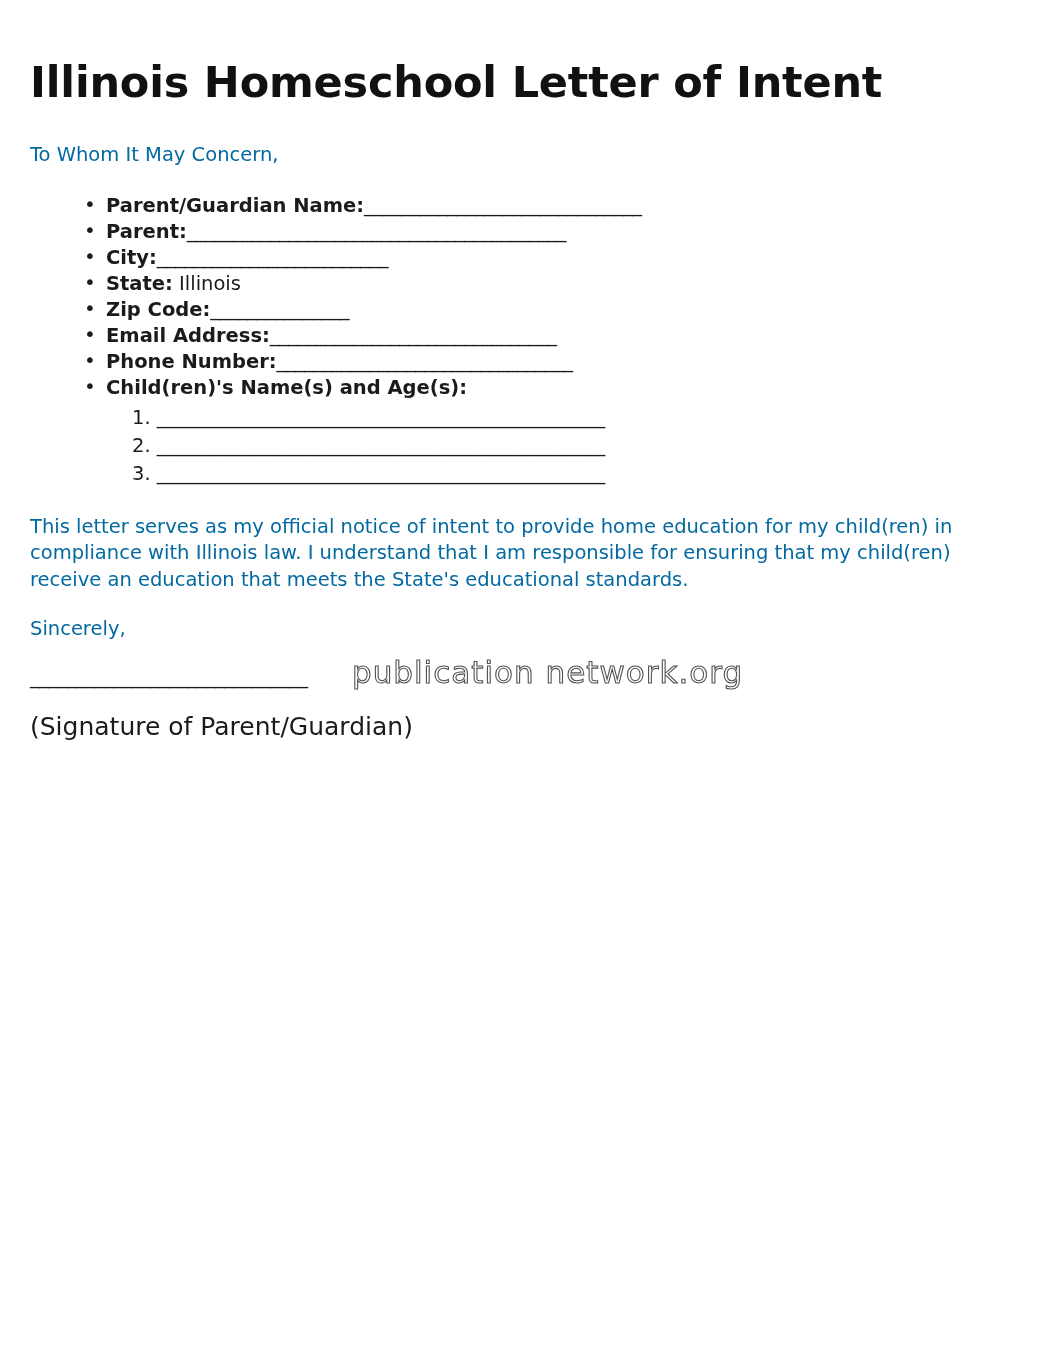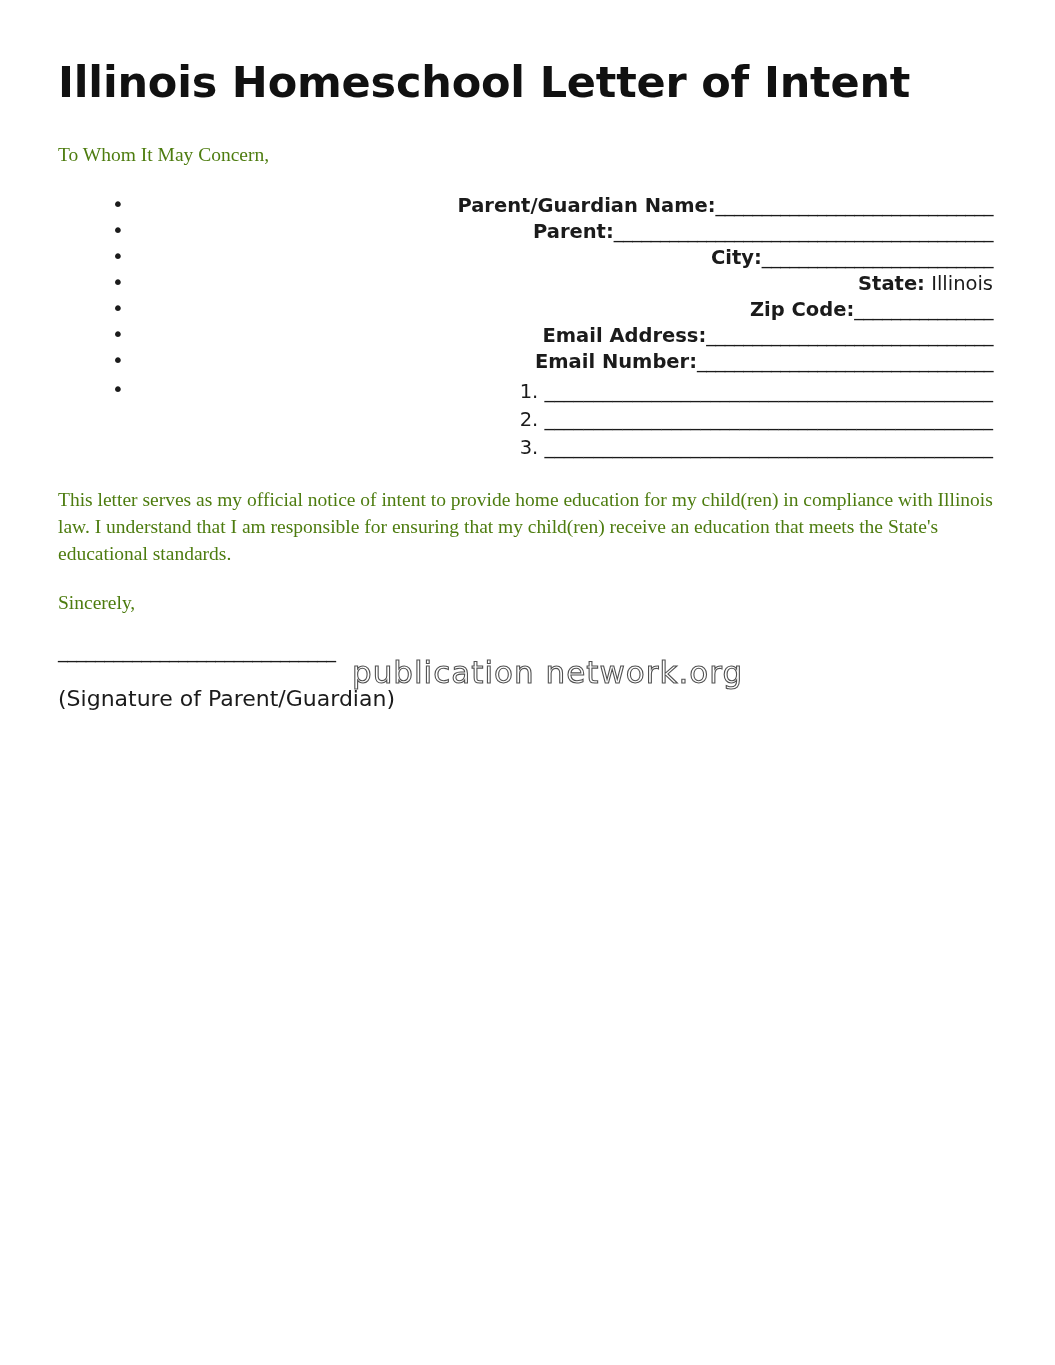--- a/index.html
+++ b/index.html
@@ -14,48 +14,46 @@
     font-family: "DejaVu Sans", "Liberation Sans", sans-serif;
     color: #1b1b1b;
     position: relative;
     overflow: hidden;
   }
   .page {
     position: relative;
     width: 1055px;
     height: 1365px;
     box-sizing: border-box;
-    padding: 58px 62px 0 58px;
+    padding: 58px 62px 0 30px;
   }
 
   .doc-title {
     font-size: 43px;
     font-weight: bold;
     letter-spacing: -0.2px;
     line-height: 1.12;
     margin: 0 0 36px 0;
     color: #111111;
   }
 
   .para {
     font-size: 19.5px;
     line-height: 1.38;
     margin: 0 0 22px 0;
     max-width: 945px;
-    color: #4d7c0f;
-    font-family: Liberation Serif, serif;
+    color: #0369a1;
   }
   .para.salutation { margin-bottom: 24px; }
   .para.tight { margin-bottom: 24px; }
 
   ul.field-list {
     list-style: none;
     margin: 0 0 12px 0;
     padding: 0 0 0 54px;
-    text-align: right;
   }
   ul.field-list > li {
     font-size: 19.5px;
     line-height: 1.285;
     position: relative;
     padding-left: 22px;
     margin: 0 0 1px 0;
   }
   ul.field-list > li::before {
     content: "•";
@@ -92,21 +90,21 @@
   .after-list { margin-top: 26px; }
 
   .sig-rule {
     font-size: 19.5px;
     line-height: 1.38;
     letter-spacing: -0.5px;
     white-space: pre;
     margin: 0 0 18px 0;
   }
   .sig-caption {
-    font-size: 22px;
+    font-size: 25px;
     line-height: 1.38;
     margin: 0 0 22px 0;
   }
   .date-line {
     font-size: 19.5px;
     line-height: 1.38;
     margin: 0;
     white-space: pre;
   }
 
@@ -149,23 +147,24 @@
     <li>
       <span class="fld-label">State:</span> <span class="fld-value">Illinois</span>
     </li>
     <li>
       <span class="fld-label">Zip Code:</span><span class="blank">_______________</span>
     </li>
     <li>
       <span class="fld-label">Email Address:</span><span class="blank">_______________________________</span>
     </li>
     <li>
-      <span class="fld-label">Email Number:</span><span class="blank">________________________________</span>
+      <span class="fld-label">Phone Number:</span><span class="blank">________________________________</span>
     </li>
     <li>
+      <span class="fld-label">Child(ren)'s Name(s) and Age(s):</span>
       <ol class="child-list">
         <li>1. ______________________________________________</li>
         <li>2. ______________________________________________</li>
         <li>3. ______________________________________________</li>
       </ol>
     </li>
   </ul>
 
   <p class="para after-list">This letter serves as my official notice of intent to provide home education for my child(ren) in compliance with Illinois law. I understand that I am responsible for ensuring that my child(ren) receive an education that meets the State's educational standards.</p>
 

